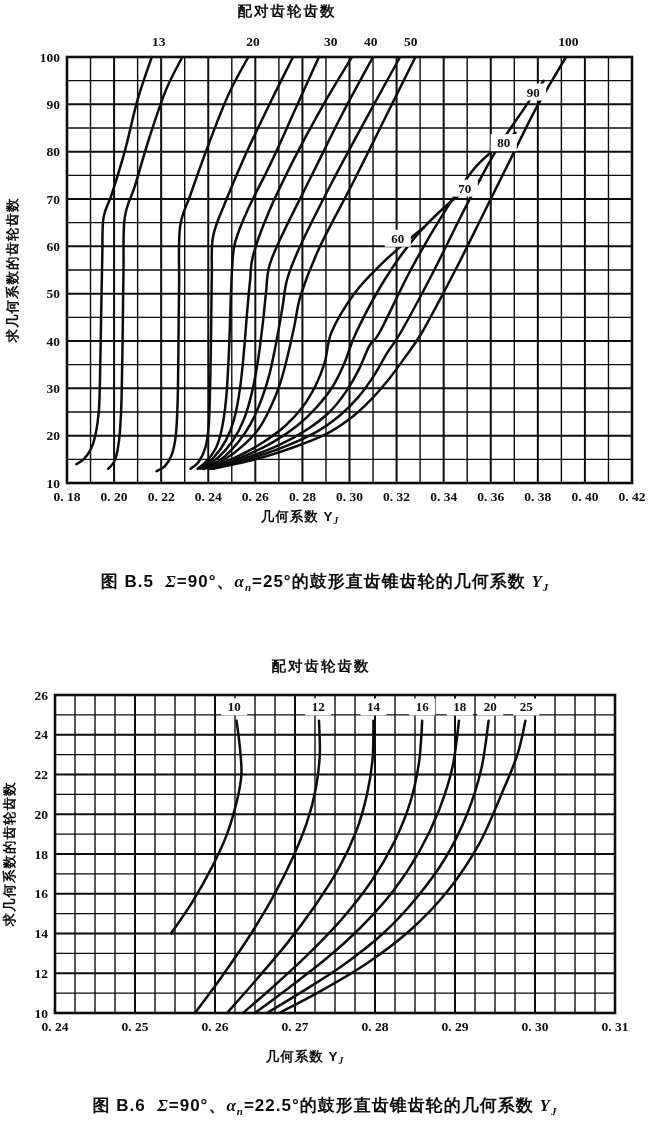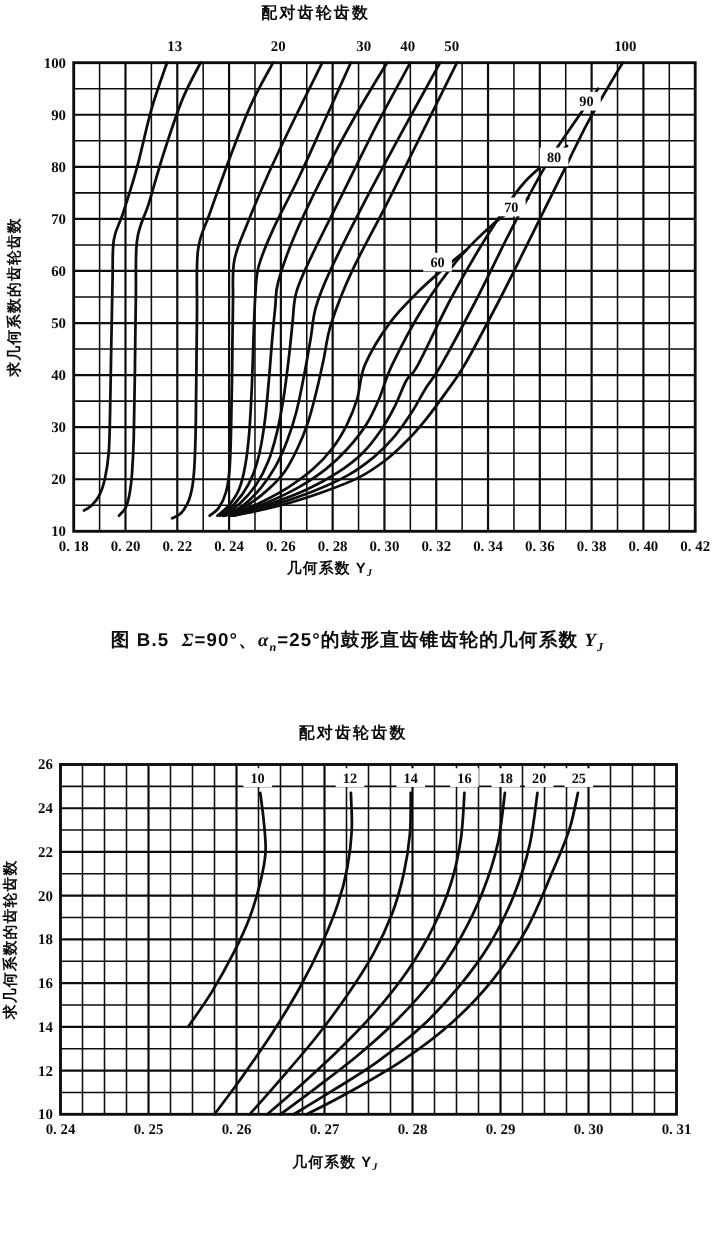--- a/index.html
+++ b/index.html
@@ -208,14 +208,17 @@
         <text x="48" y="173.75" text-anchor="end" class="tick">20</text>
         <text x="48" y="134" text-anchor="end" class="tick">22</text>
         <text x="48" y="94.25" text-anchor="end" class="tick">24</text>
         <text x="48" y="54.5" text-anchor="end" class="tick">26</text>
       </g>
     <text class="cjk-title" x="321" y="26" text-anchor="middle">配对齿轮齿数</text>
     <text class="cjk-axis" transform="rotate(-90 14 209)" x="14" y="209" text-anchor="middle">求几何系数的齿轮齿数</text>
     <text class="cjk-axis" x="305" y="416" text-anchor="middle"><tspan>几何系数 Y</tspan><tspan class="sub-t" dy="3">J</tspan></text>
   </svg>
 
+  <div class="caption" style="top:1094px;">
+    <span>图 B.6</span><span>&nbsp;&nbsp;</span><span class="it">Σ</span><span>=90°、</span><span class="it">α</span><sub>n</sub><span>=22.5°</span><span>的鼓形直齿锥齿轮的几何系数 </span><span class="it">Y</span><sub>J</sub>
+  </div>
 
 </div>
 
 </body></html>

